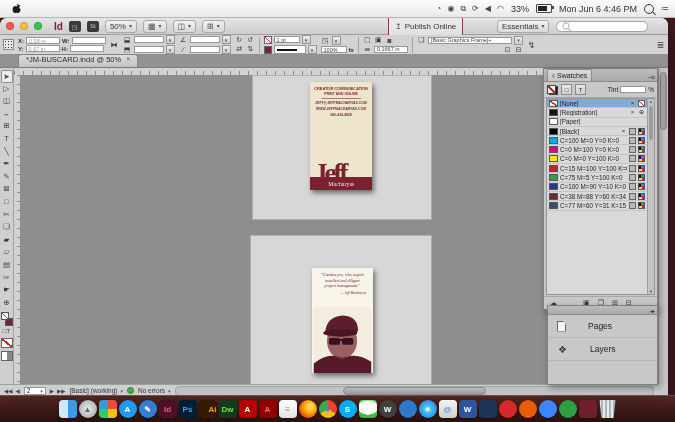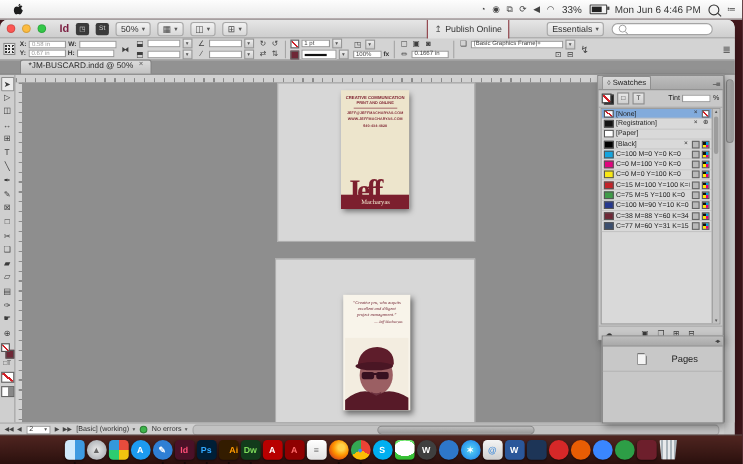--- a/index.html
+++ b/index.html
@@ -133,21 +133,21 @@
   .sw-sthumb{position:absolute;left:1px;right:1px;top:7px;height:34px;background:#9d9d9d;border-radius:2px;}
   .p-foot{position:absolute;left:0;right:0;bottom:0;height:13px;border-top:1px solid #a8a8a8;display:flex;align-items:center;gap:8px;padding:0 6px;font-size:7px;color:#3a3a3a;box-sizing:border-box;}
   .pf-cloud::before{content:"☁";}
   .pf-kind::before{content:"▣";margin-left:18px;}
   .pf-group::before{content:"❐";}
   .pf-new::before{content:"⊞";}
   .pf-del::before{content:"⊟";}
   .stack{left:547px;top:287px;width:111px;height:80px;}
   .stack-head{height:8px;background:linear-gradient(#bdbdbd,#a9a9a9);border-bottom:1px solid #8c8c8c;display:flex;align-items:center;justify-content:flex-end;padding:0 3px;font-size:6px;color:#444;}
   .stack-head::after{content:"◂▸";letter-spacing:-1px;}
-  .cp-item{height:22px;display:flex;align-items:center;gap:22px;padding-left:9px;border-bottom:1px solid #b5b5b5;font-size:8.5px;color:#222;justify-content:center;}
+  .cp-item{height:22px;display:flex;align-items:center;gap:22px;padding-left:9px;border-bottom:1px solid #b5b5b5;font-size:8.5px;color:#222;}
   .cp-ic{width:11px;height:11px;display:flex;align-items:center;justify-content:center;font-size:10px;color:#3c3c3c;}
   .ic-pages{background:#f4f4f4;border:1px solid #666;clip-path:polygon(0 0,65% 0,100% 35%,100% 100%,0 100%);width:9px;height:11px;box-sizing:border-box;}
   .ic-layers::before{content:"❖";}
   .ic-links::before{content:"∞";font-weight:bold;}
   
   .dock{position:absolute;left:0;right:0;bottom:0;height:26px;background:linear-gradient(rgba(84,40,34,.88),rgba(40,15,12,.94));border-top:1px solid rgba(255,255,255,.25);display:flex;align-items:center;justify-content:center;gap:2px;z-index:50;}
   .dock-icon{width:18px;height:18px;border-radius:4px;position:relative;display:flex;align-items:center;justify-content:center;font-size:8px;font-weight:bold;flex:none;box-shadow:0 1px 2px rgba(0,0,0,.4);}
   .dock-icon.shape-circle{border-radius:50%;}
   .dock-icon.shape-trash{border-radius:2px 2px 4px 4px;clip-path:polygon(6% 0,94% 0,84% 100%,16% 100%);box-shadow:none;}
   .dock-icon.running::after{content:"";position:absolute;bottom:-3.5px;left:50%;margin-left:-1px;width:2px;height:2px;border-radius:50%;background:#120808;}
@@ -513,20 +513,24 @@
       </div>
     </div>
 
     <div class="panel stack">
       <div class="stack-head"></div>
       <div>
           <div class="cp-item">
           <span class="cp-ic ic-pages"></span>
           <span class="cp-label">Pages</span>
         </div>
+          <div class="cp-item">
+          <span class="cp-ic ic-layers"></span>
+          <span class="cp-label">Layers</span>
+        </div>
         </div>
     </div>
 
     <div class="vscroll">
         <span class="vthumb"></span>
       </div>
 
     <div class="statusbar">
       <span style="display:flex;gap:3px;">
           <span class="nav-btn">◀◀</span>

